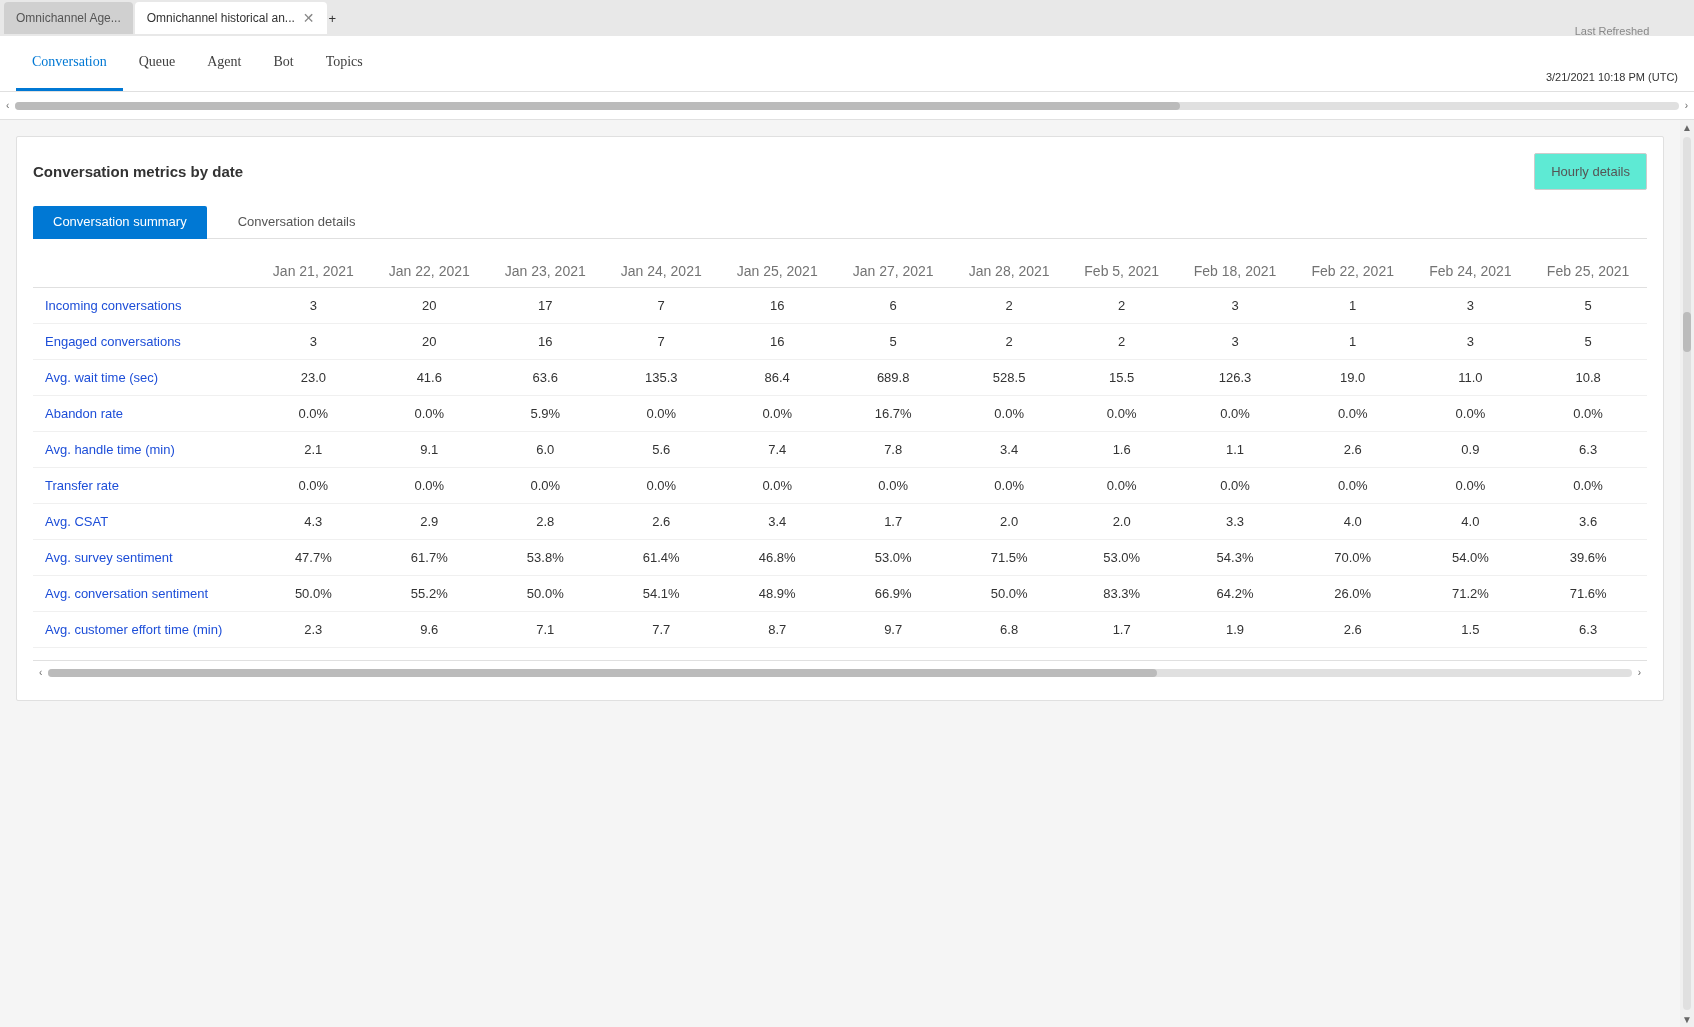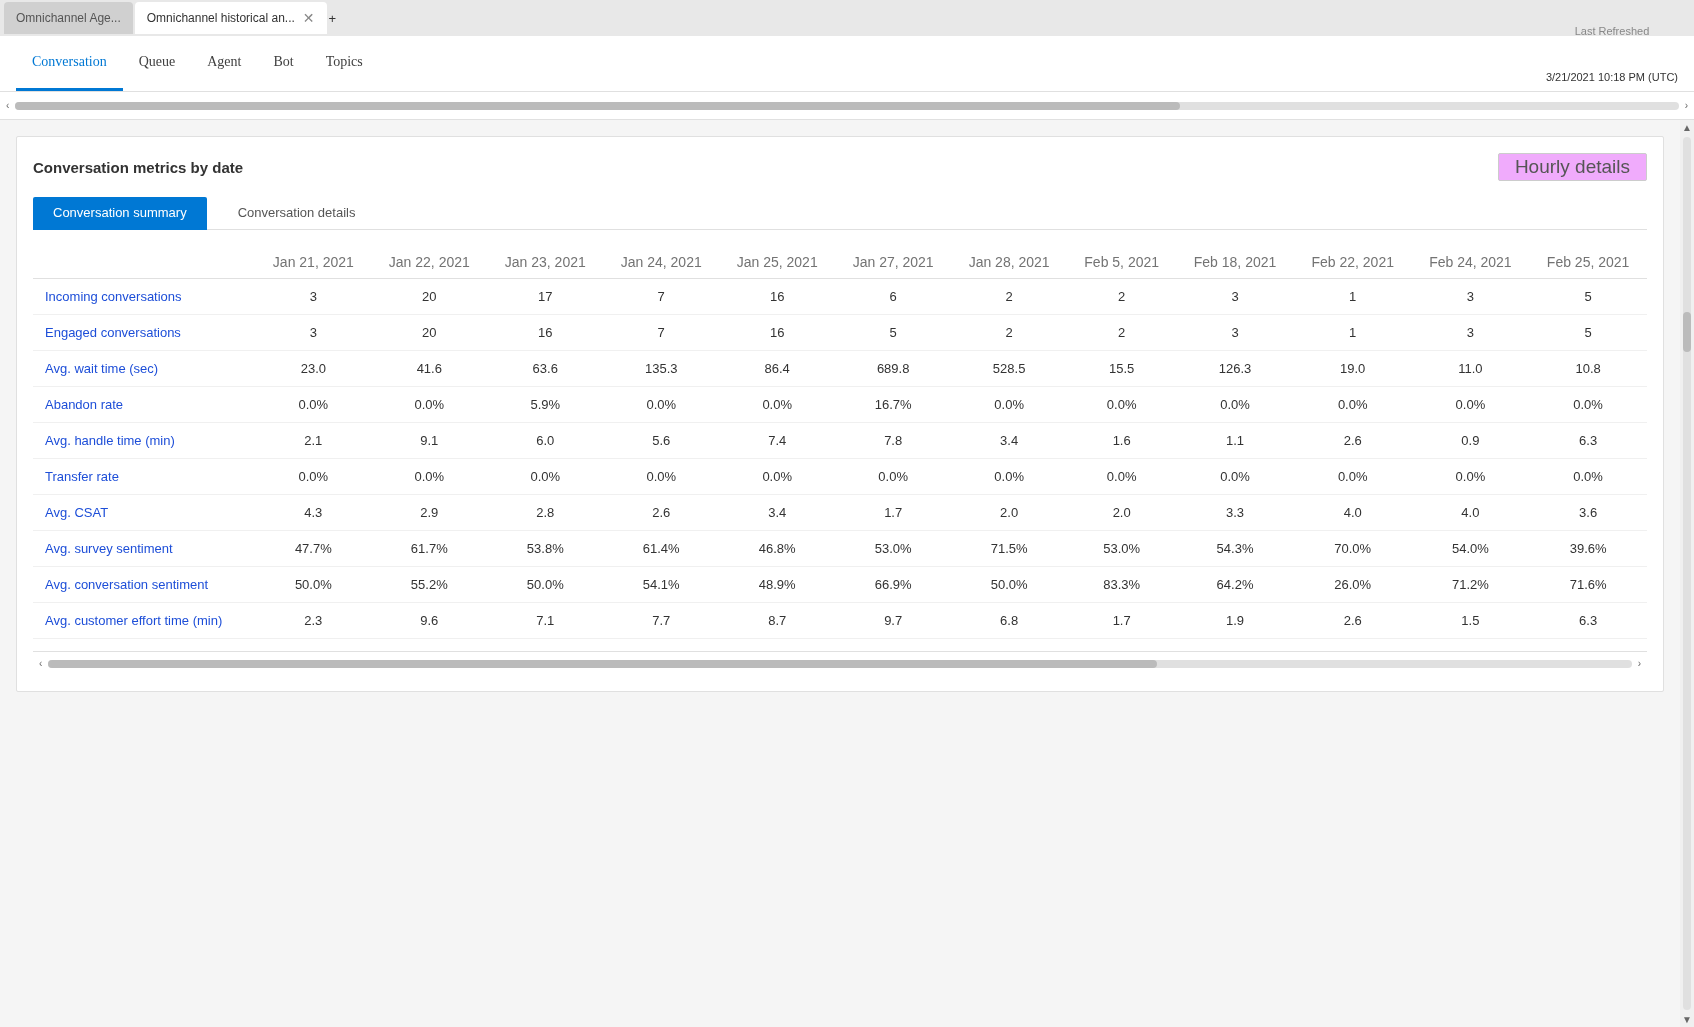--- a/index.html
+++ b/index.html
@@ -135,25 +135,25 @@
       margin-bottom: 16px;
     }
 
     .card-title {
       font-size: 15px;
       font-weight: 600;
       color: #333;
     }
 
     .hourly-details-btn {
-      padding: 2px 16px;
-      background: #f0abfc;
+      padding: 10px 16px;
+      background: #5eead4;
       border: 1px solid #ccc;
       border-radius: 2px;
-      font-size: 19px;
+      font-size: 13px;
       color: #555;
       cursor: pointer;
     }
 
     
     .sub-tabs {
       display: flex;
       gap: 11px;
       margin-bottom: 16px;
       border-bottom: 1px solid #e0e0e0;

